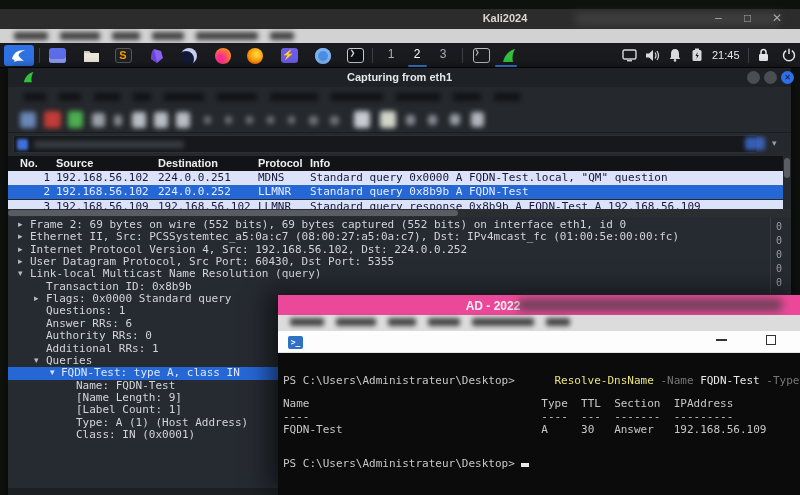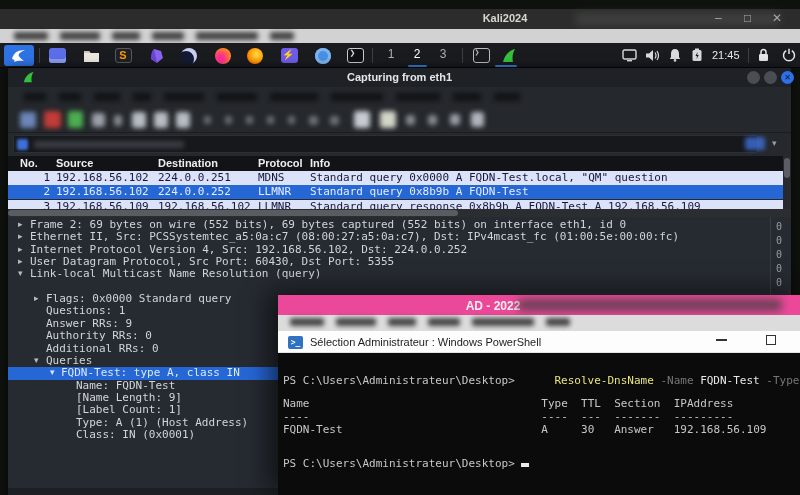--- a/index.html
+++ b/index.html
@@ -325,35 +325,38 @@
           <span class="dtext" style="left: 22px;">Internet Protocol Version 4, Src: 192.168.56.102, Dst: 224.0.0.252</span>
         </div>
         <div class="dline" style="top: 39.05px;">
           <span class="darrow" style="left: 10px;">▸</span>
           <span class="dtext" style="left: 22px;">User Datagram Protocol, Src Port: 60430, Dst Port: 5355</span>
         </div>
         <div class="dline" style="top: 51.4px;">
           <span class="darrow" style="left: 10px;">▾</span>
           <span class="dtext" style="left: 22px;">Link-local Multicast Name Resolution (query)</span>
         </div>
+        <div class="dline" style="top: 63.75px;">
+          <span class="dtext" style="left: 38px;">Transaction ID: 0x8b9b</span>
+        </div>
         <div class="dline" style="top: 76.1px;">
           <span class="darrow" style="left: 26px;">▸</span>
           <span class="dtext" style="left: 38px;">Flags: 0x0000 Standard query</span>
         </div>
         <div class="dline" style="top: 88.45px;">
           <span class="dtext" style="left: 38px;">Questions: 1</span>
         </div>
         <div class="dline" style="top: 100.8px;">
-          <span class="dtext" style="left: 38px;">Answer RRs: 9</span>
+          <span class="dtext" style="left: 38px;">Answer RRs: 6</span>
         </div>
         <div class="dline" style="top: 113.15px;">
           <span class="dtext" style="left: 38px;">Authority RRs: 0</span>
         </div>
         <div class="dline" style="top: 125.5px;">
-          <span class="dtext" style="left: 38px;">Additional RRs: 0</span>
+          <span class="dtext" style="left: 38px;">Additional RRs: 1</span>
         </div>
         <div class="dline" style="top: 137.85px;">
           <span class="darrow" style="left: 26px;">▾</span>
           <span class="dtext" style="left: 38px;">Queries</span>
         </div>
         <div class="dline selected" style="top: 150.2px;">
           <span class="darrow" style="left: 42px;">▾</span>
           <span class="dtext" style="left: 53px;">FQDN-Test: type A, class IN</span>
         </div>
         <div class="dline" style="top: 162.55px;">
@@ -391,21 +394,20 @@
     <div class="ad-menubar">
       <div class="menu-blob" style="left:12px;width:34px"></div>
       <div class="menu-blob" style="left:58px;width:40px"></div>
       <div class="menu-blob" style="left:110px;width:28px"></div>
       <div class="menu-blob" style="left:150px;width:32px"></div>
       <div class="menu-blob" style="left:194px;width:62px"></div>
       <div class="menu-blob" style="left:268px;width:24px"></div>
     </div>
     <div class="ps-titlebar">
       <div class="ps-icon">&gt;_</div>
-      <div class="ps-title">Sélection Administrateur : Windows PowerShell</div>
       <div class="ps-min"></div>
       <div class="ps-max"></div>
     </div>
     <div class="ps-console">
       <div class="ps-line" style="top:21px"><span>PS C:\Users\Administrateur\Desktop&gt; </span><span class="tok-cmd">Resolve-DnsName</span><span class="tok-param"> -Name </span><span class="tok-val">FQDN-Test</span><span class="tok-param"> -Type </span><span class="tok-val">A</span><span class="tok-param"> -LlmnrOnly</span></div>
       <div class="ps-line" style="top:44px">Name                                   Type  TTL  Section  IPAddress</div>
       <div class="ps-line" style="top:57px">----                                   ----  ---  -------  ---------</div>
       <div class="ps-line" style="top:70px">FQDN-Test                              A     30   Answer   192.168.56.109</div>
       <div class="ps-line" style="top:104px"><span>PS C:\Users\Administrateur\Desktop&gt; </span><span class="cursor"></span></div>
     </div>

